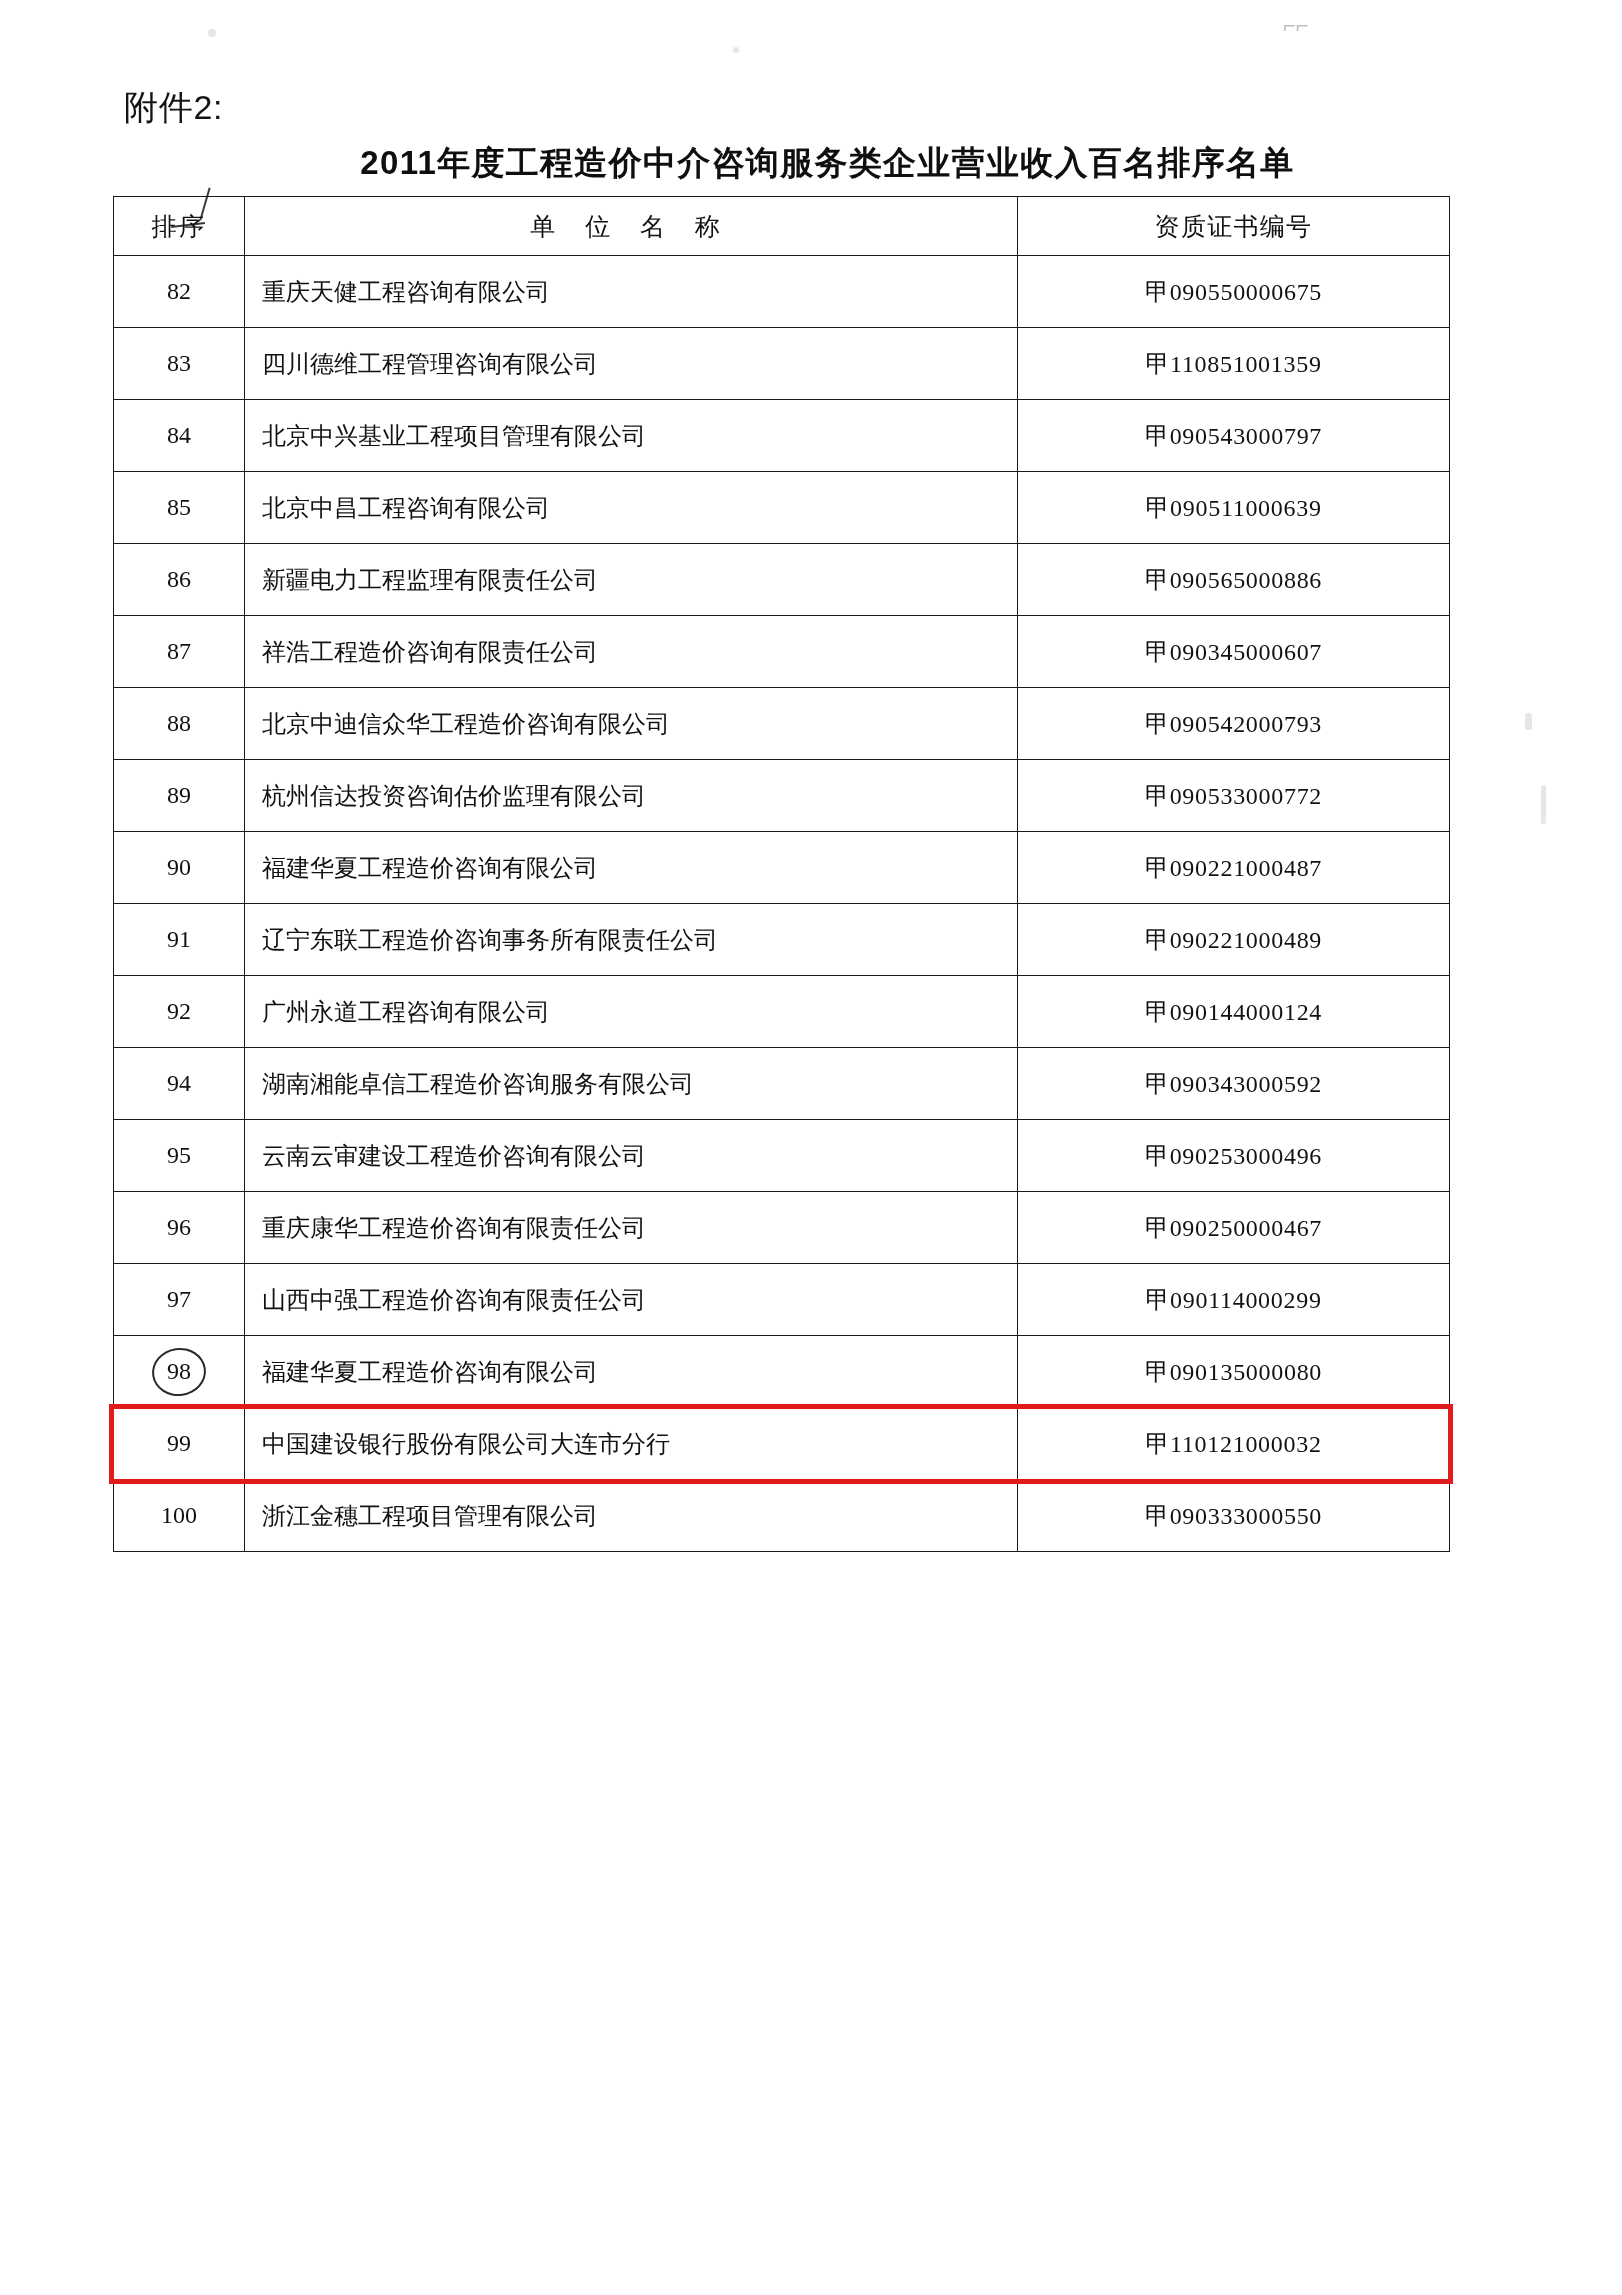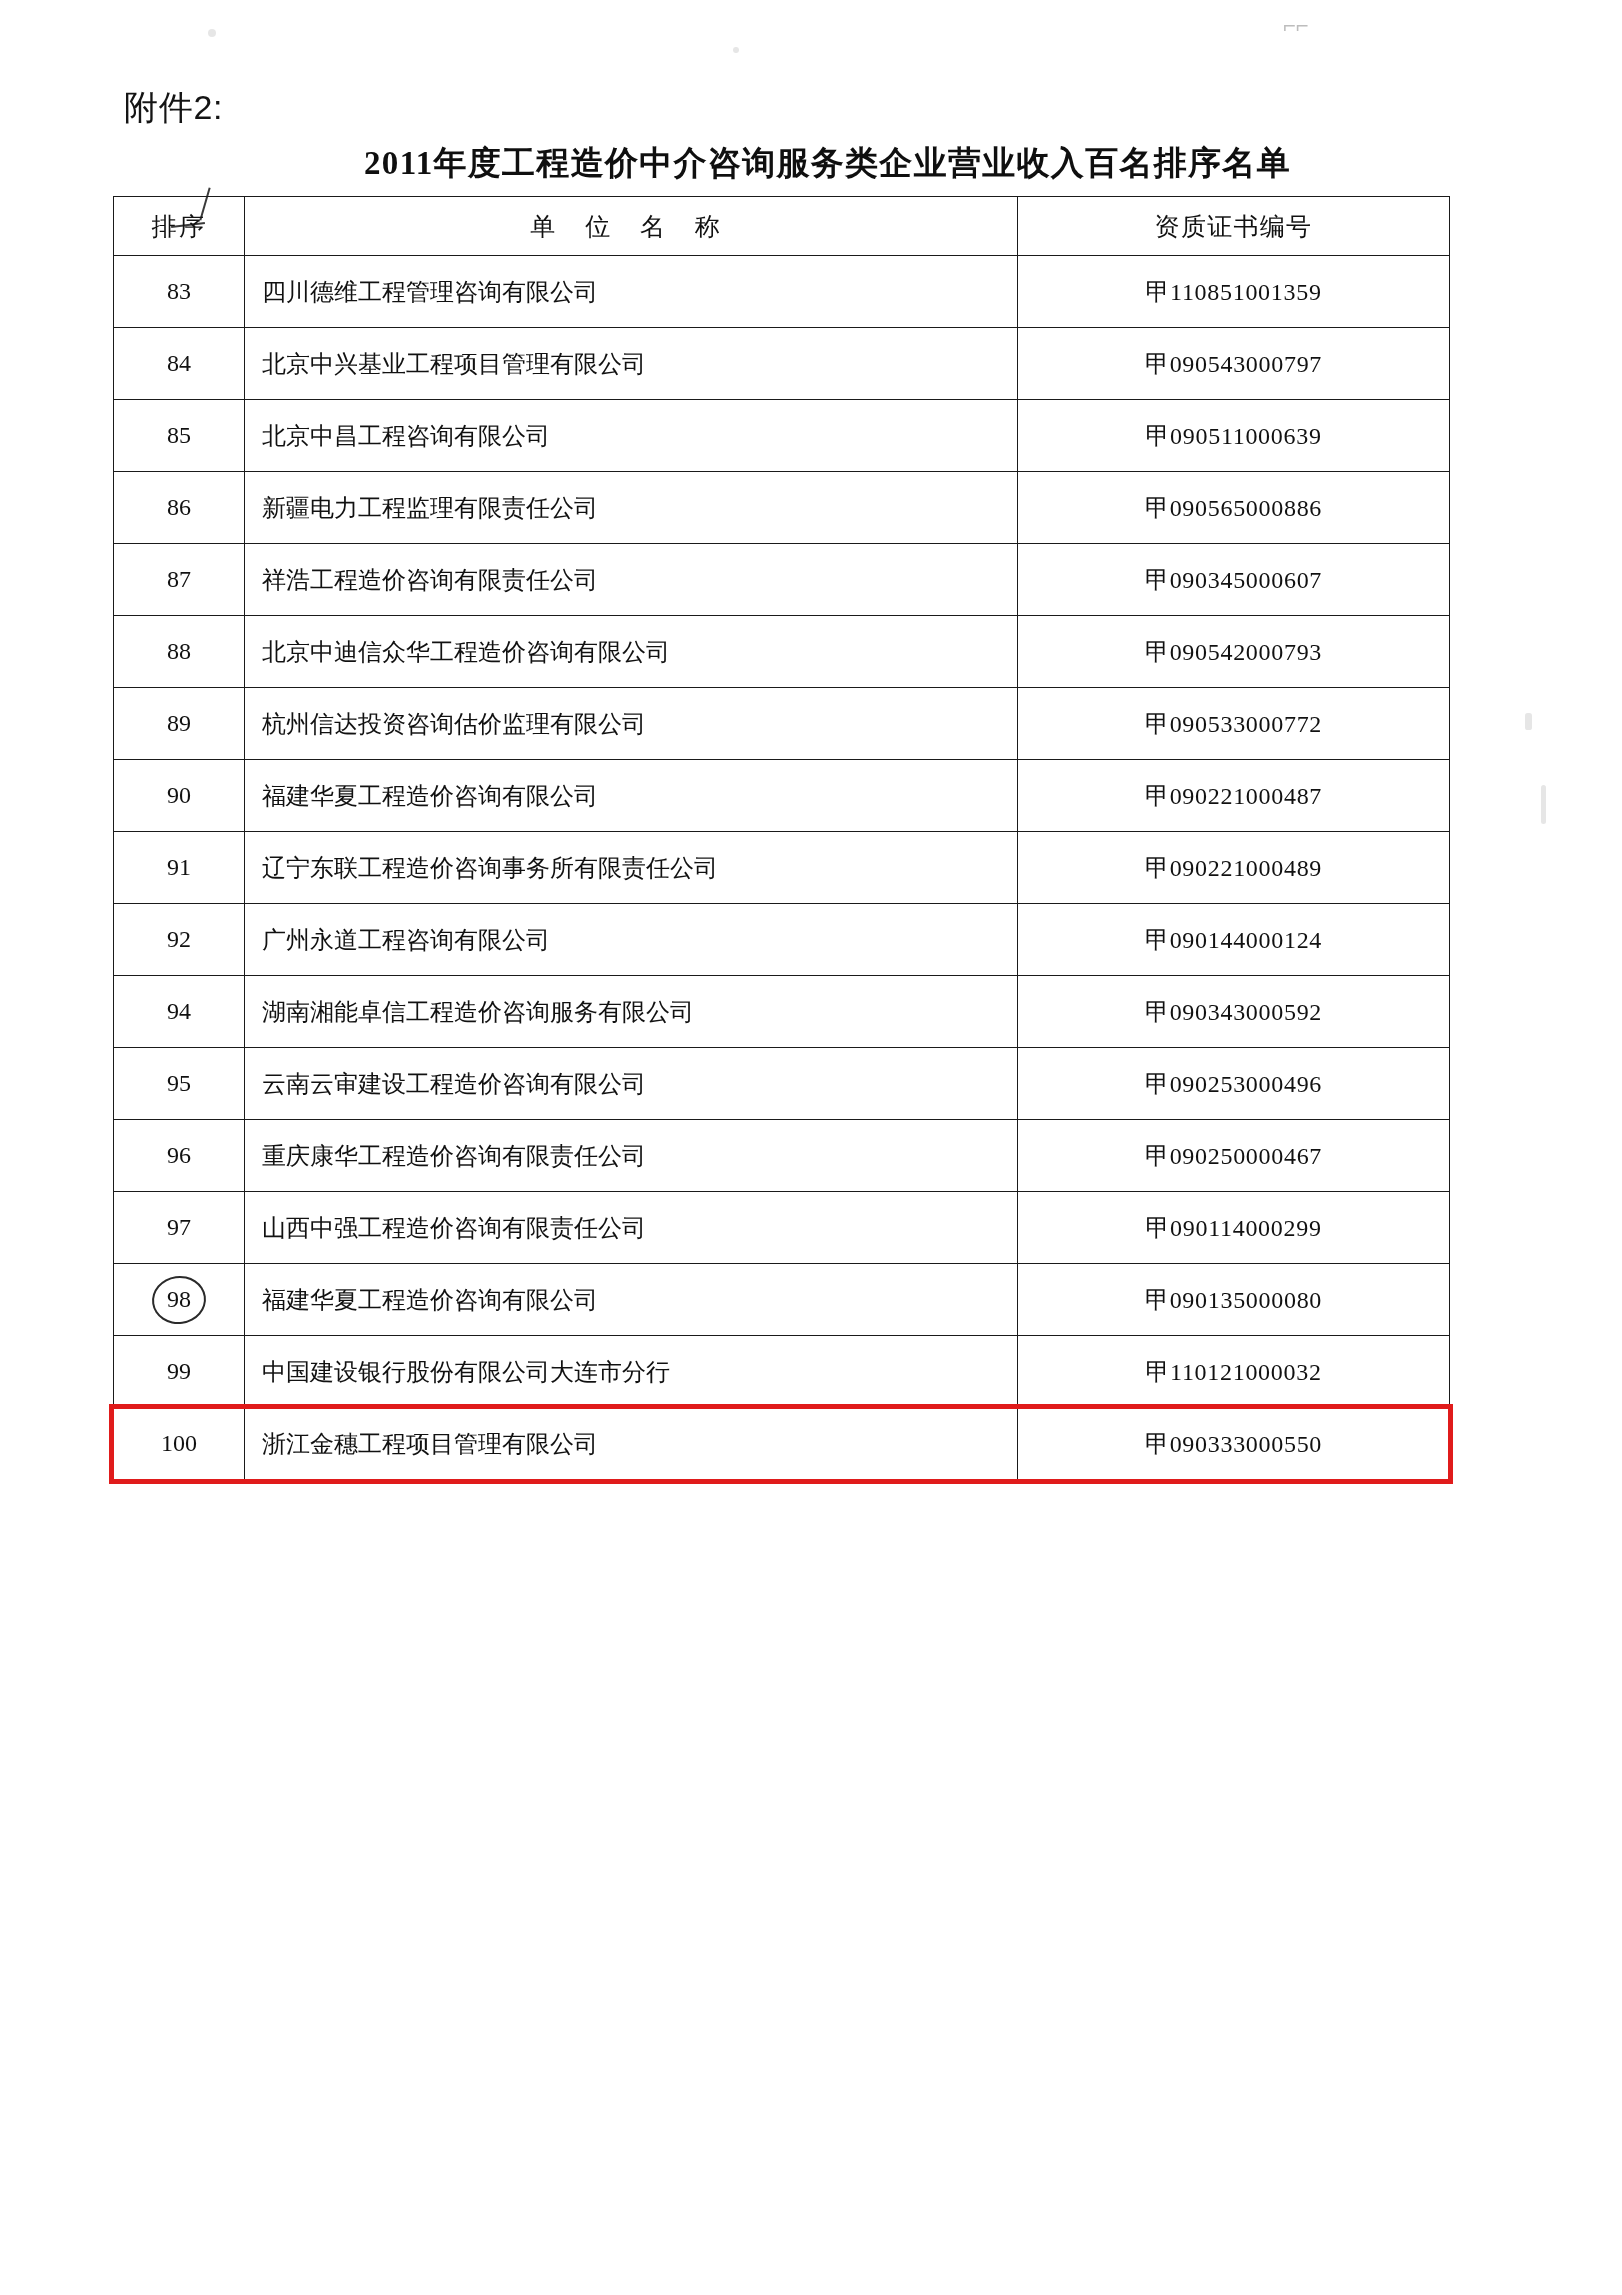--- a/index.html
+++ b/index.html
@@ -47,21 +47,21 @@
   .doc-title {
     position: absolute;
     left: 196px;
     top: 141px;
     width: 1263px;
     text-align: center;
     font-size: 33px;
     font-weight: bold;
     letter-spacing: 1.3px;
     color: #0f0f0f;
-    font-family: Liberation Serif, serif;
+    font-family: Liberation Sans, sans-serif;
   }
 
   .table-wrap {
     position: absolute;
     left: 113px;
     top: 196px;
     width: 1336px;
   }
 
   table.rank-table {
@@ -168,20 +168,25 @@
       </colgroup>
       <thead>
         <tr>
           <th class="th-rank">排序</th>
           <th class="th-name">单 位 名 称</th>
           <th class="th-cert">资质证书编号</th>
         </tr>
       </thead>
       <tbody id="table-body">
           <tr>
+            <td class="cell-rank">82</td>
+            <td class="cell-name">重庆天健工程咨询有限公司</td>
+            <td class="cell-cert">甲090550000675</td>
+          </tr>
+          <tr>
             <td class="cell-rank">83</td>
             <td class="cell-name">四川德维工程管理咨询有限公司</td>
             <td class="cell-cert">甲110851001359</td>
           </tr>
           <tr>
             <td class="cell-rank">84</td>
             <td class="cell-name">北京中兴基业工程项目管理有限公司</td>
             <td class="cell-cert">甲090543000797</td>
           </tr>
           <tr>

